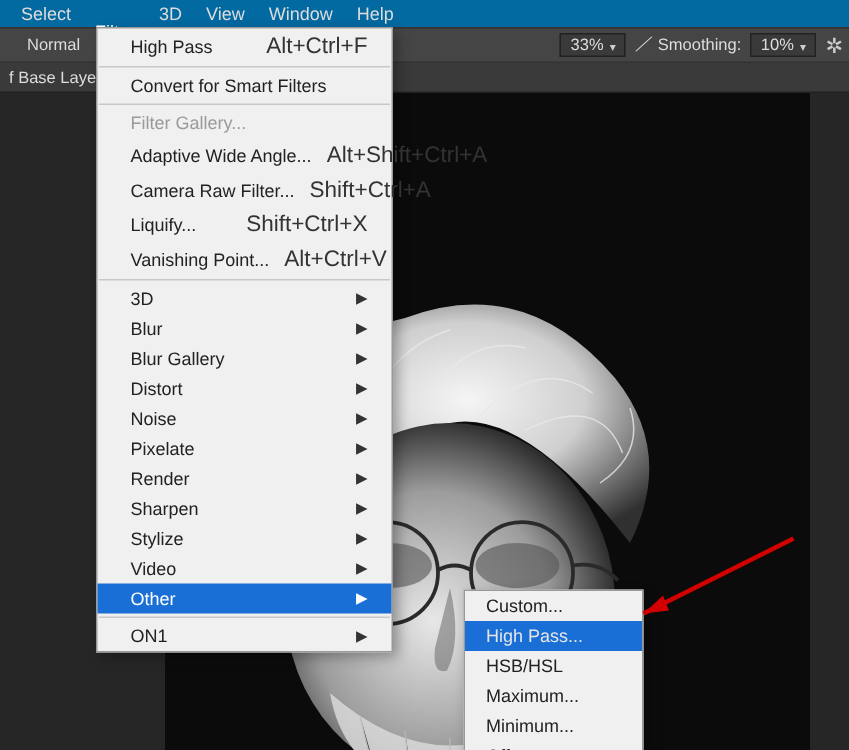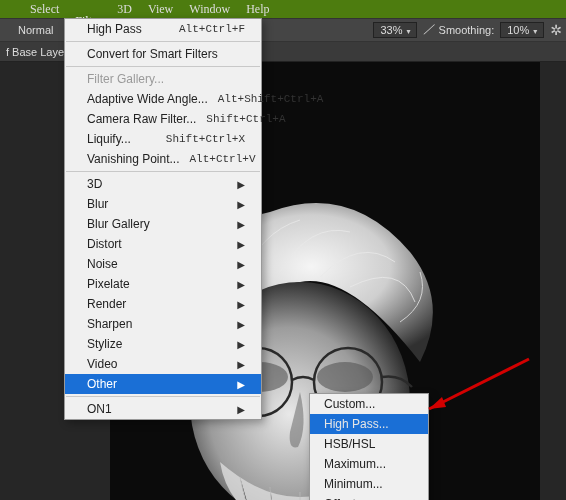--- a/index.html
+++ b/index.html
@@ -5,27 +5,26 @@
   * { box-sizing: border-box; margin: 0; padding: 0; }
   body {
     width: 566px; height: 500px;
     background: #000;
     font-family: Arial, sans-serif;
     font-size: 12px;
     overflow: hidden;
     position: relative;
   }
   .menubar {
-    background: #4d7c0f;
+    background: #0369a1;
     height: 18px;
     display: flex;
     align-items: center;
     color: #ddd;
-    padding-left: 22px;
-    font-family: Liberation Serif, serif;
+    padding-left: 6px;
   }
   .menubar .menu-item {
     padding: 0 8px;
     cursor: default;
   }
   .menubar .menu-item.active {
     color: #fff;
     margin-top: 24px;
   }
   .toolbar {
@@ -126,23 +125,22 @@
     border-top: 1px solid #c8c8c8;
     margin: 2px 1px;
   }
   .arrow-right {
     font-size: 10px;
     color: #333;
   }
   .dd-row.hl .arrow-right { color: #fff; }
   .shortcut {
     color: #333;
-    font-size: 11px;
+    font-size: 15px;
     padding-left: 10px;
-    font-family: Liberation Mono, monospace;
   }
   .submenu {
     position: absolute;
     left: 309px;
     top: 393px;
     width: 120px;
     background: #f0f0f0;
     border: 1px solid #999;
     box-shadow: 3px 3px 8px rgba(0,0,0,.3);
     font-size: 12px;

